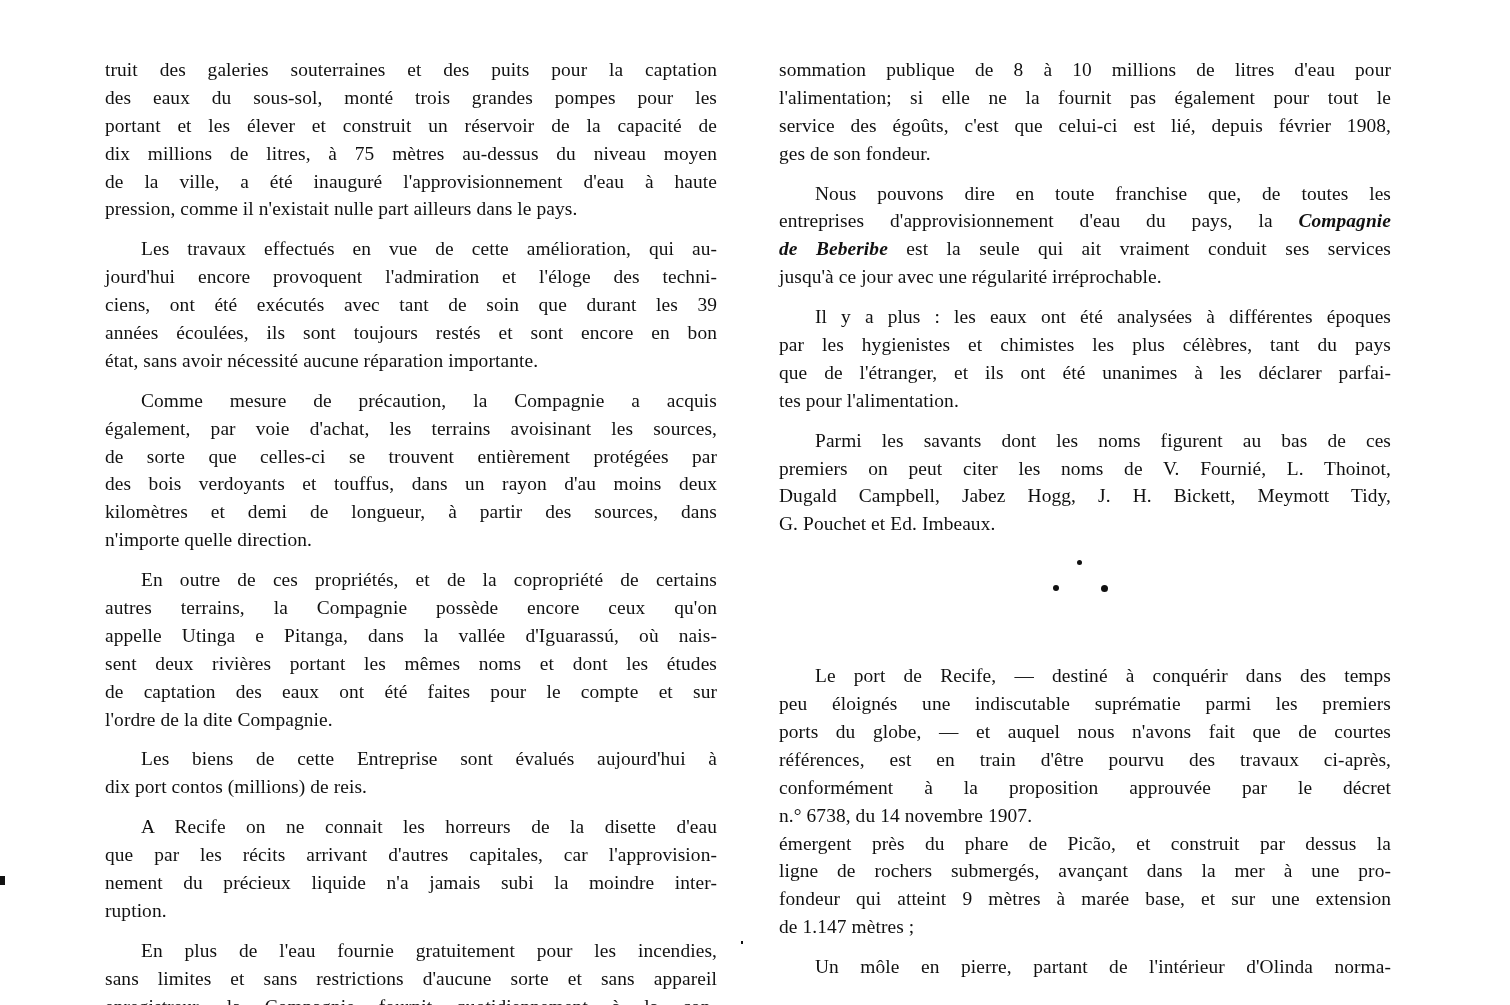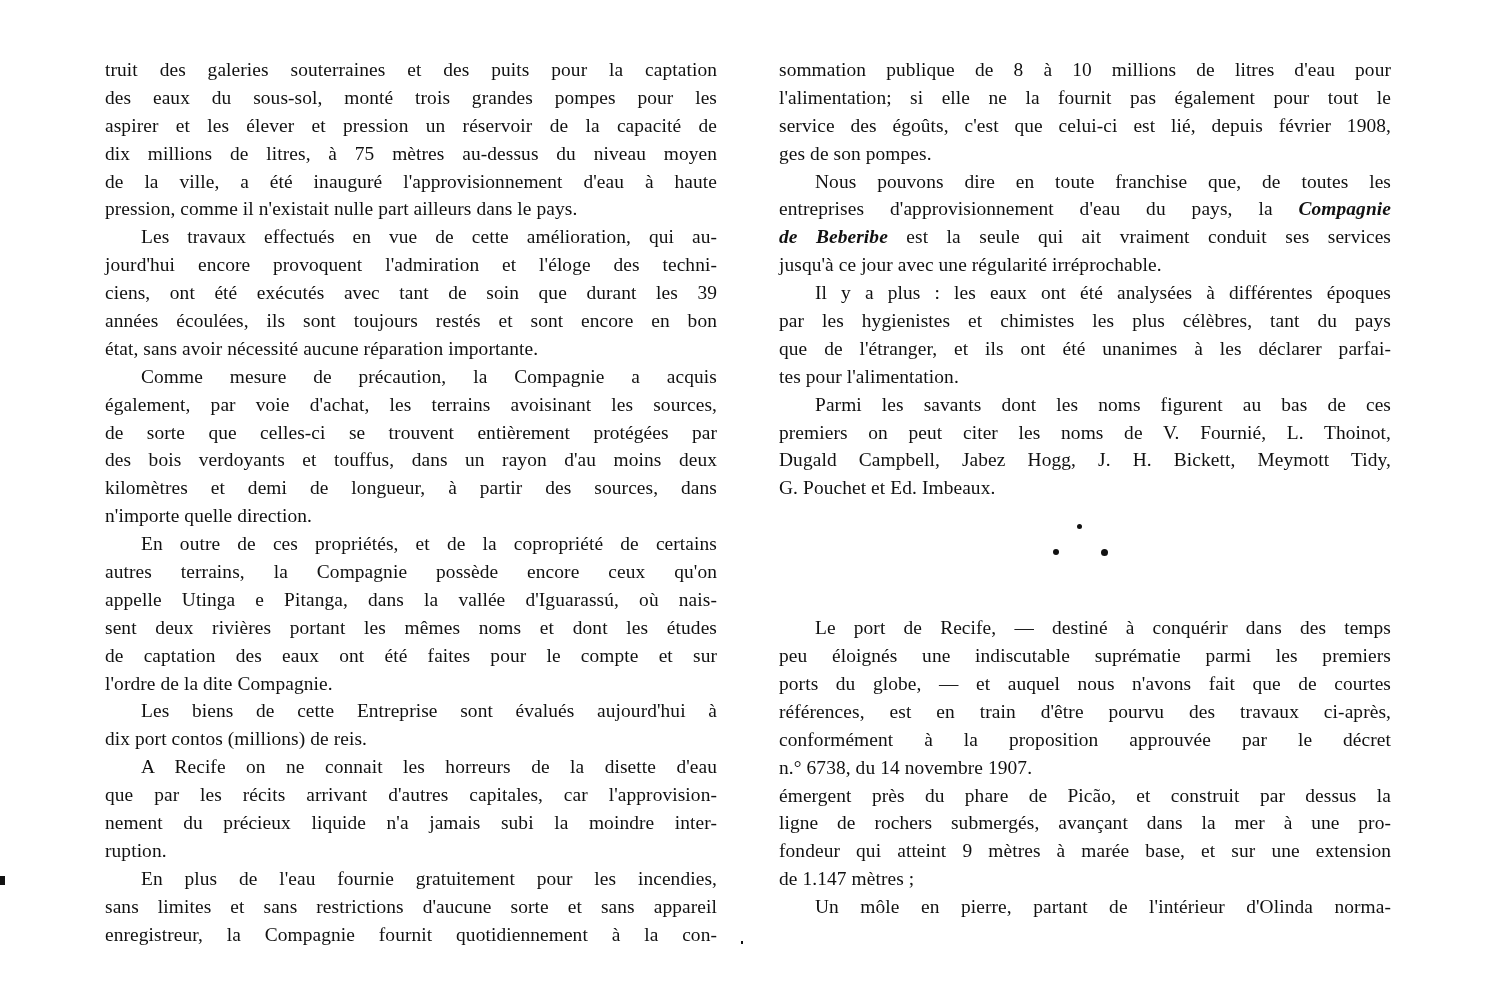--- a/index.html
+++ b/index.html
@@ -5,34 +5,34 @@
   html, body { margin: 0; padding: 0; background: #ffffff; }
   body { width: 1510px; height: 1005px; position: relative; overflow: hidden;
          font-family: "Liberation Serif", "DejaVu Serif", serif; color: #111; }
   .col { position: absolute; top: 56px; width: 612px; }
   .col-left { left: 105px; }
   .col-right { left: 779px; }
   .line { display: block; height: 27.9px; line-height: 27.9px; font-size: 19.4px;
           text-align: justify; text-align-last: justify; white-space: nowrap;
           letter-spacing: 0.1px; }
   .line.last { text-align-last: left; }
-  .line.indent { padding-left: 36px; }
+  .line.indent { padding-left: 36px; margin-top: 12px; }
   .ornament { position: relative; height: 112px; }
   .dot { position: absolute; background: #111; border-radius: 50%; }
   .mark { position: absolute; background: #111; }
   i { font-style: italic; font-weight: bold; }
 </style>
 </head>
 <body>
 
 <div class="col col-left" id="col-left">
     <div>
       <span class="line">truit des galeries souterraines et des puits pour la captation</span>
       <span class="line">des eaux du sous-sol, monté trois grandes pompes pour les</span>
-      <span class="line">aspirer et les élever et pression un réservoir de la capacité de</span>
+      <span class="line">portant et les élever et construit un réservoir de la capacité de</span>
       <span class="line">dix millions de litres, à 75 mètres au-dessus du niveau moyen</span>
       <span class="line">de la ville, a été inauguré l'approvisionnement d'eau à haute</span>
       <span class="line last">pression, comme il n'existait nulle part ailleurs dans le pays.</span>
     </div>
     <div>
       <span class="line indent">Les travaux effectués en vue de cette amélioration, qui au-</span>
       <span class="line">jourd'hui encore provoquent l'admiration et l'éloge des techni-</span>
       <span class="line">ciens, ont été exécutés avec tant de soin que durant les 39</span>
       <span class="line">années écoulées, ils sont toujours restés et sont encore en bon</span>
       <span class="line last">état, sans avoir nécessité aucune réparation importante.</span>
@@ -68,21 +68,21 @@
       <span class="line">sans limites et sans restrictions d'aucune sorte et sans appareil</span>
       <span class="line">enregistreur, la Compagnie fournit quotidiennement à la con-</span>
     </div>
   </div>
 
 <div class="col col-right" id="col-right">
     <div>
       <span class="line">sommation publique de 8 à 10 millions de litres d'eau pour</span>
       <span class="line">l'alimentation; si elle ne la fournit pas également pour tout le</span>
       <span class="line">service des égoûts, c'est que celui-ci est lié, depuis février 1908,</span>
-      <span class="line last">ges de son pompes.</span>
+      <span class="line last">ges de son fondeur.</span>
     </div>
     <div>
       <span class="line indent">Nous pouvons dire en toute franchise que, de toutes les</span>
       <span class="line">entreprises d'approvisionnement d'eau du pays, la <i>Compagnie</i></span>
       <span class="line"><i>de Beberibe</i> est la seule qui ait vraiment conduit ses services</span>
       <span class="line last">jusqu'à ce jour avec une régularité irréprochable.</span>
     </div>
     <div>
       <span class="line indent">Il y a plus : les eaux ont été analysées à différentes époques</span>
       <span class="line">par les hygienistes et chimistes les plus célèbres, tant du pays</span>

